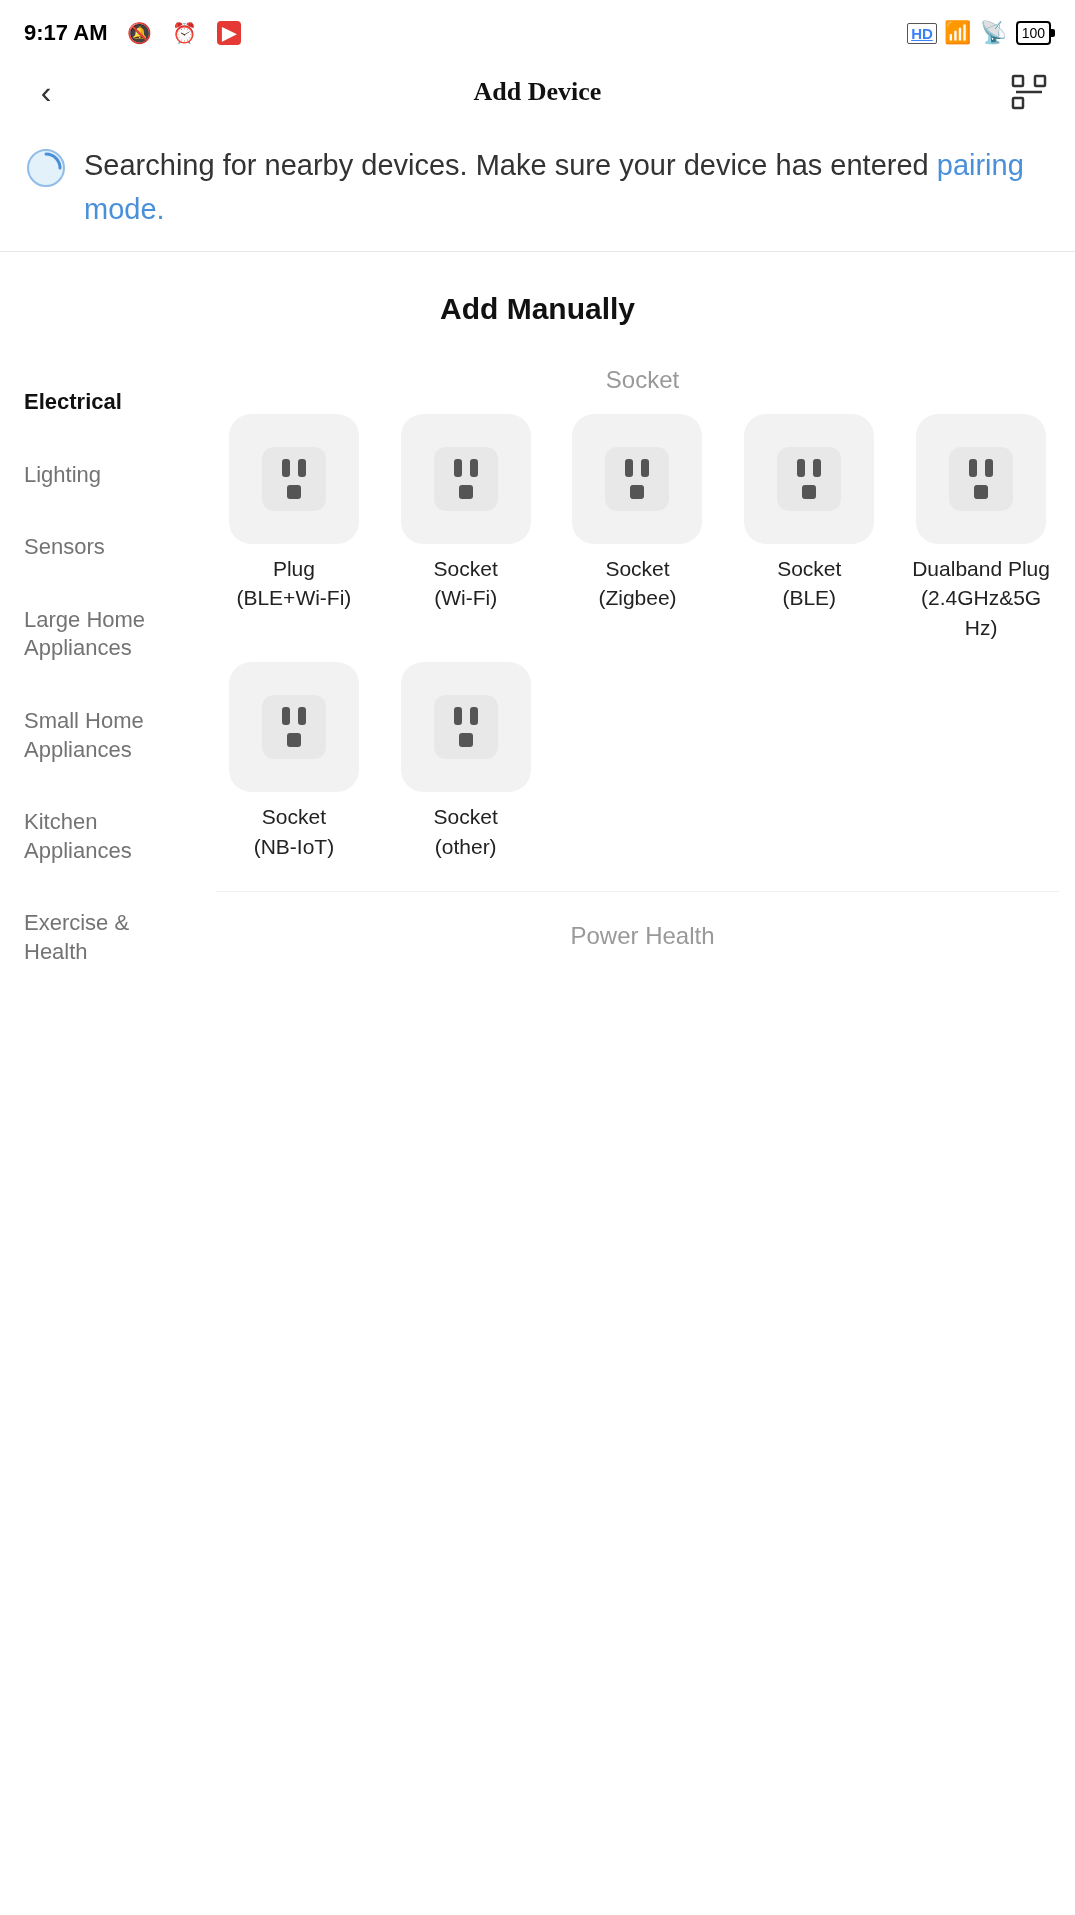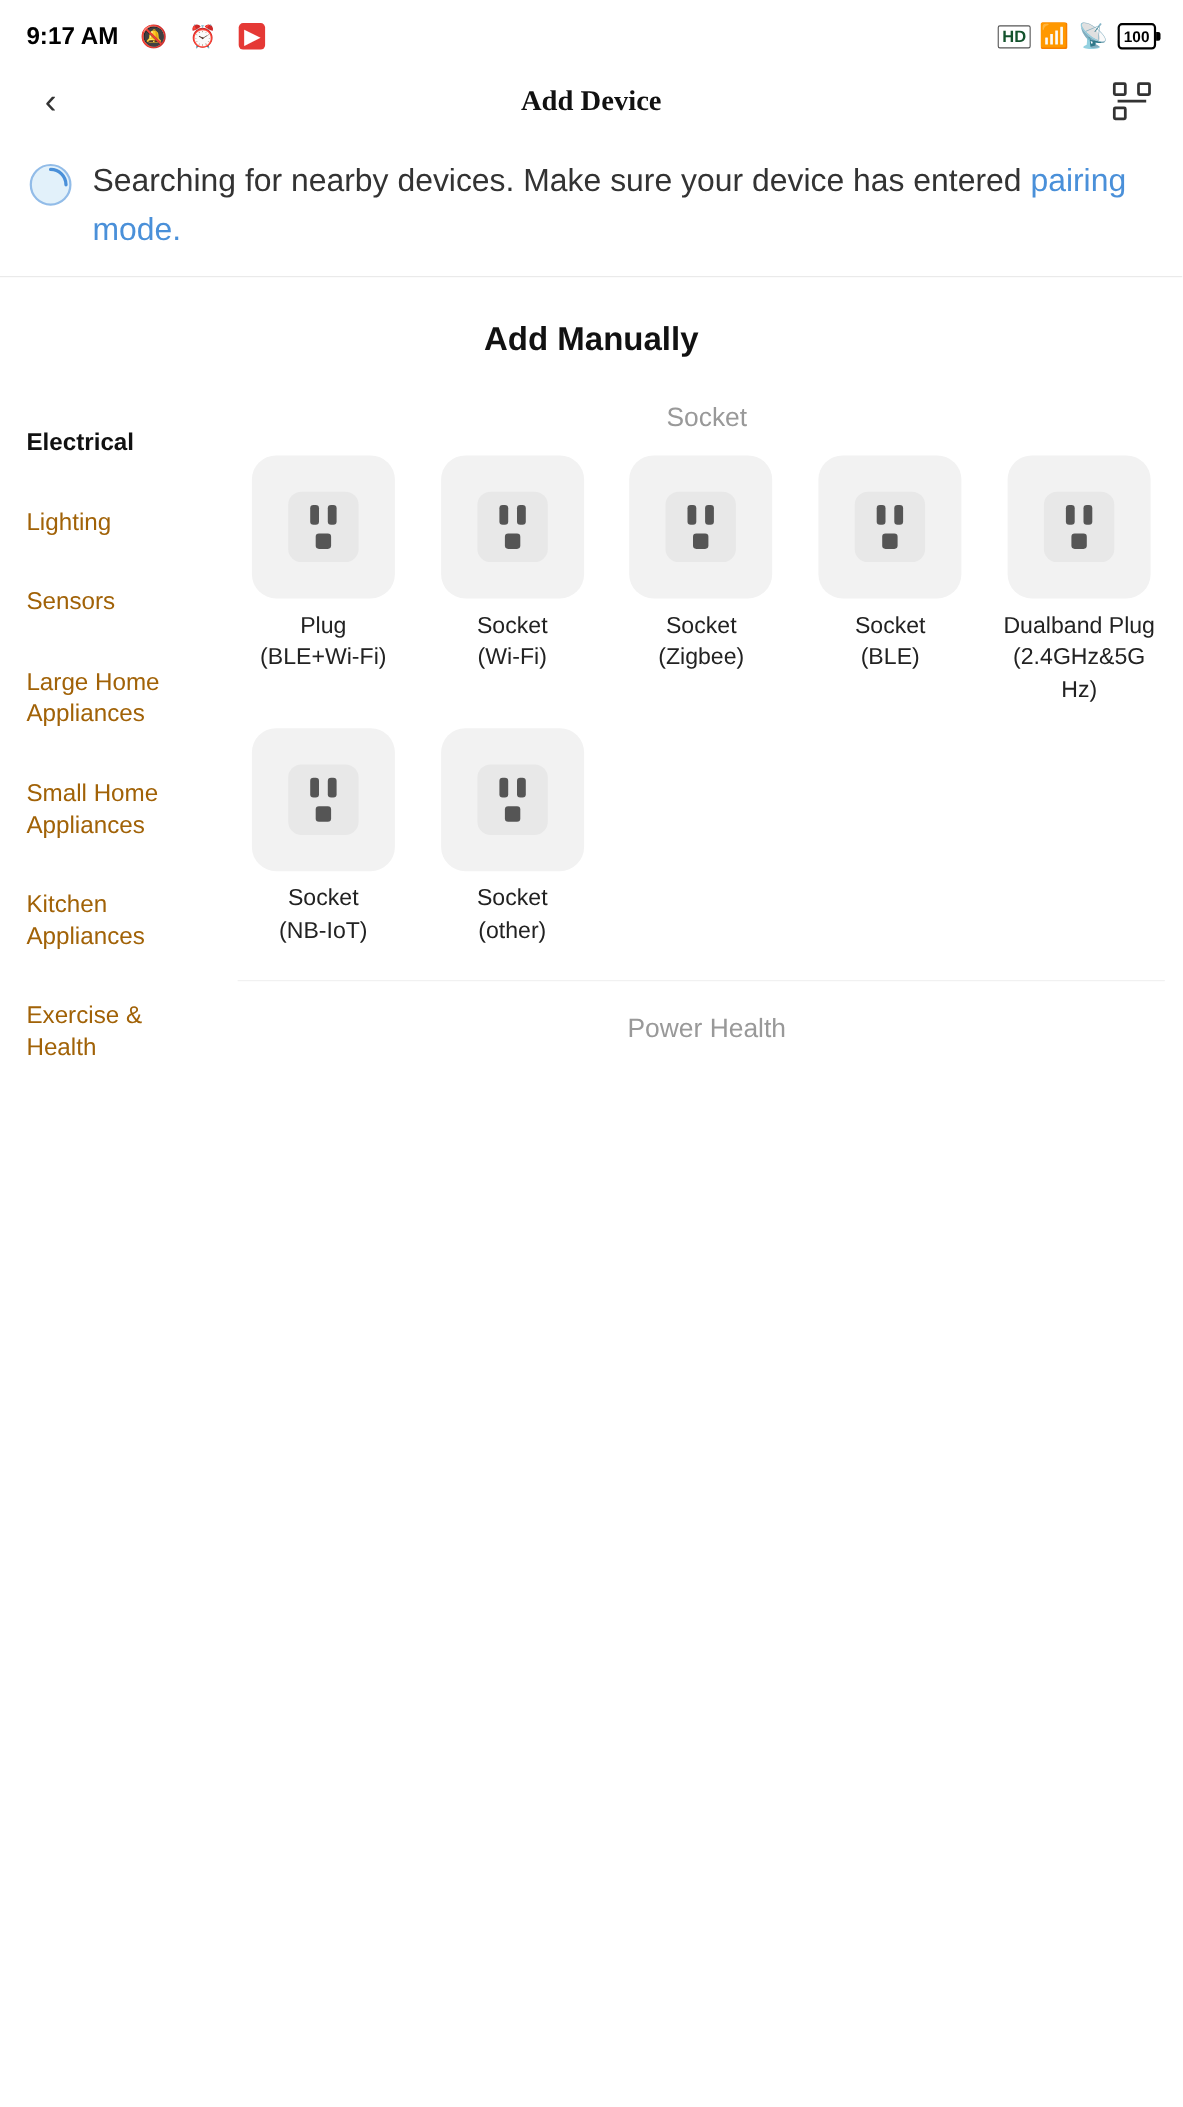--- a/index.html
+++ b/index.html
@@ -32,21 +32,21 @@
     .status-right {
       display: flex;
       align-items: center;
       gap: 8px;
     }
     .battery-box {
       border: 2px solid #000;
       border-radius: 4px;
       padding: 2px 4px;
       font-size: 14px;
-      font-weight: 700;
+      font-weight: 400;
       position: relative;
     }
     .battery-box::after {
       content: '';
       position: absolute;
       right: -6px;
       top: 50%;
       transform: translateY(-50%);
       width: 4px;
       height: 8px;
@@ -137,21 +137,21 @@
 
     
     .sidebar {
       width: 200px;
       flex-shrink: 0;
       padding-top: 10px;
     }
     .sidebar-item {
       padding: 22px 16px 22px 24px;
       font-size: 22px;
-      color: #a16207;
+      color: #737373;
       cursor: pointer;
       line-height: 1.3;
     }
     .sidebar-item.active {
       color: #111;
       font-weight: 700;
     }
 
     
     .device-area {
@@ -214,21 +214,21 @@
 <body>
 
 <div class="status-bar">
   <div class="status-left">
     <span>9:17 AM</span>
     <span style="font-size:20px;">🔕</span>
     <span style="font-size:20px;">⏰</span>
     <span style="font-size:18px; background:#e53935; color:white; border-radius:4px; padding:1px 5px;">▶</span>
   </div>
   <div class="status-right">
-    <span style="font-size:15px;font-weight:700;border:1.5px solid #555;padding:1px 3px;border-radius:2px;color:#14532d;">HD</span>
+    <span style="font-size:15px;font-weight:700;border:1.5px solid #555;padding:1px 3px;border-radius:2px;color:#3b82f6;text-decoration:underline;">HD</span>
     <span style="font-size:22px;">📶</span>
     <span style="font-size:22px;">📡</span>
     <div class="battery-box">
       <span>100</span>
     </div>
   </div>
 </div>
 
 <div class="top-nav">
   <div class="back-btn">‹</div>

